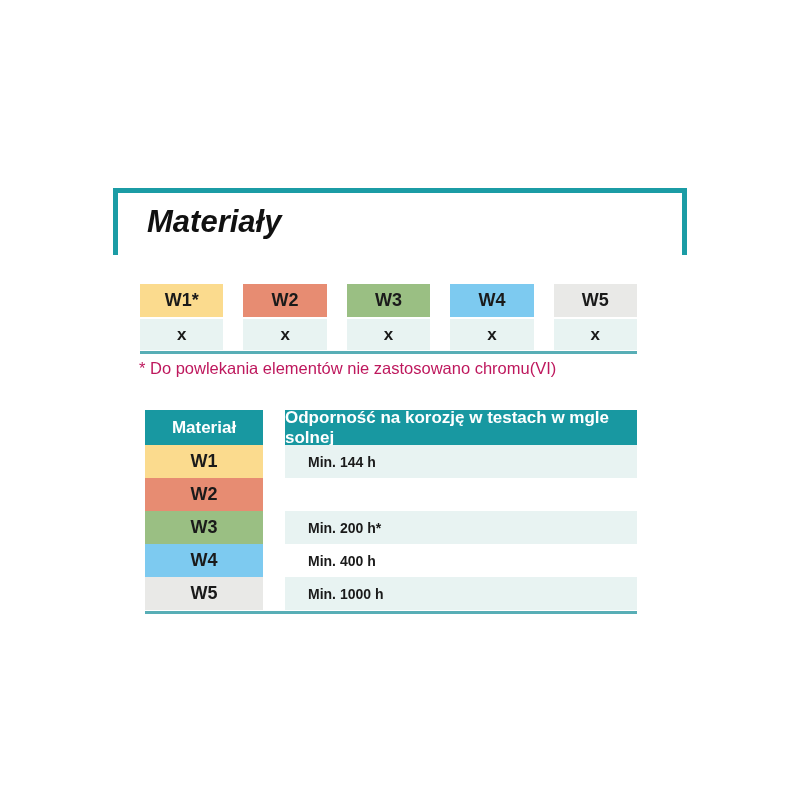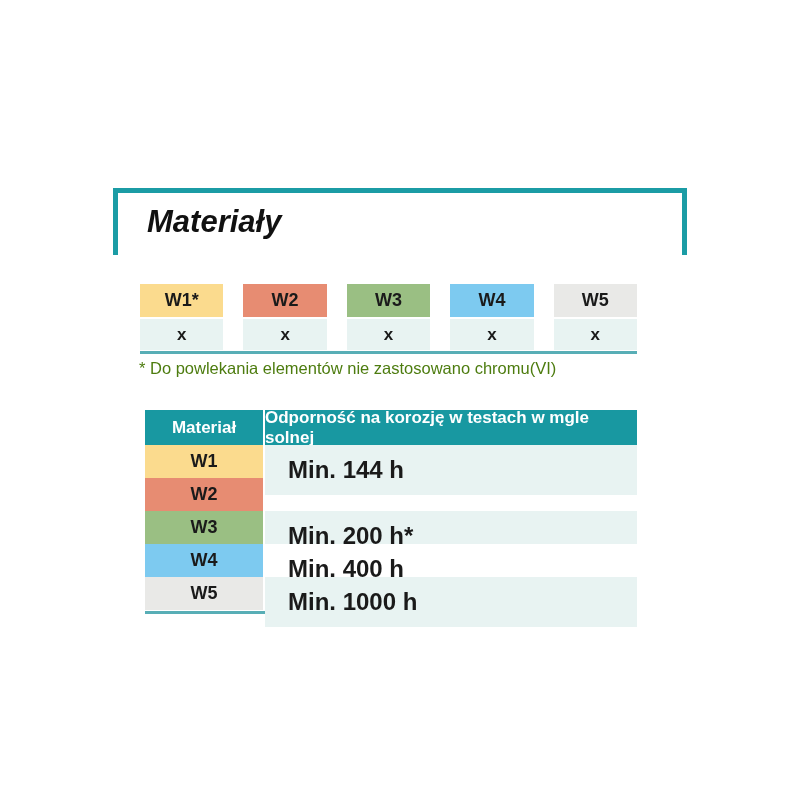--- a/index.html
+++ b/index.html
@@ -67,33 +67,33 @@
     background: #58AEB6;
     margin-top: 1px;
   }
 
   
   .footnote {
     position: absolute;
     left: 139px;
     top: 359px;
     font-size: 16.5px;
-    color: #4d7c0f;
+    color: #be185d;
   }
 
   
   .t2 {
     position: absolute;
     left: 145px;
     top: 410px;
     width: 492px;
   }
   .t2-row {
     display: flex;
-    gap: 2px;
+    gap: 22px;
   }
   .t2 .label-col {
     width: 118px;
     flex: 0 0 118px;
     display: flex;
     align-items: center;
     justify-content: center;
     font-weight: bold;
   }
   .t2 .value-col {
@@ -107,22 +107,22 @@
   .t2-head .value-col {
     background: #1898A1;
     color: #ffffff;
     font-size: 17px;
     height: 35px;
   }
   .t2-head .value-col { justify-content: center; }
   .t2-body-row { height: 33px; }
   .t2-body-row .label-col { height: 33px; font-size: 18px; }
   .t2-body-row .value-col {
-    height: 50px;
-    font-size: 24px;
+    height: 33px;
+    font-size: 14px;
     padding-left: 23px;
     white-space: pre;
   }
   .bg-tint  { background: #E8F3F2; }
   .bg-white { background: #ffffff; }
 </style>
 </head>
 <body>
 
 <div id="canvas">

